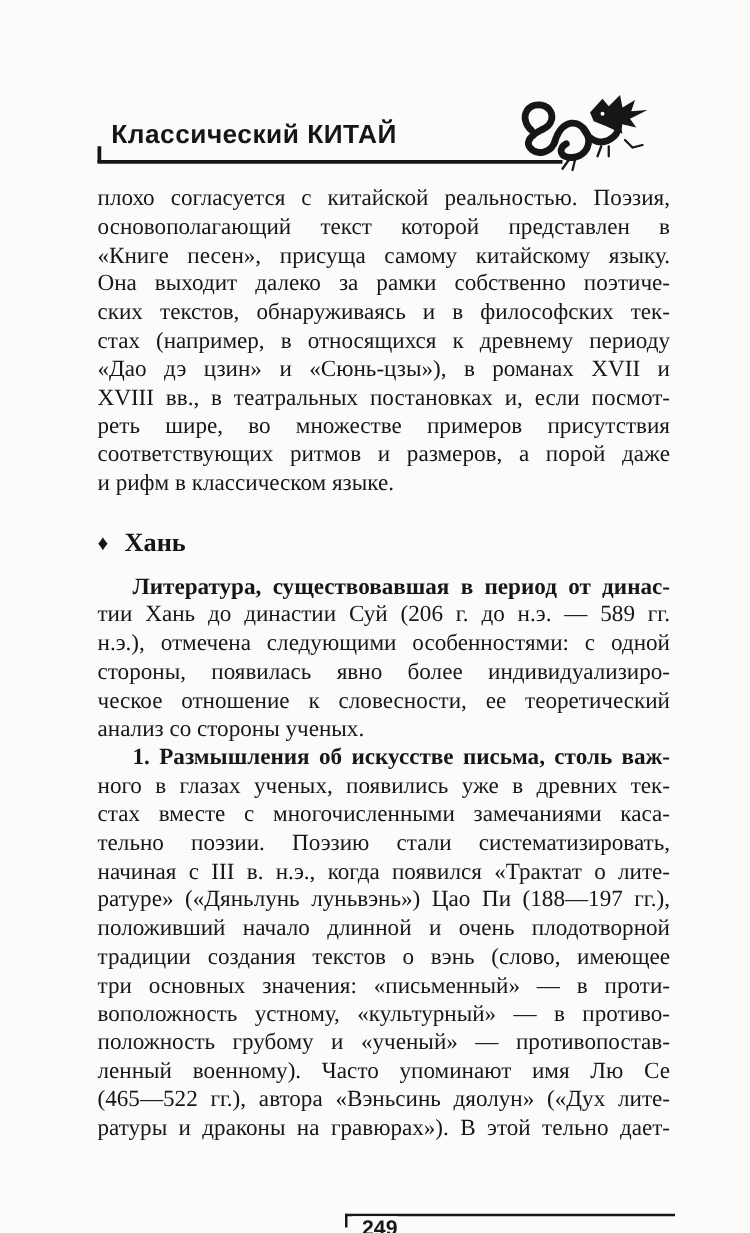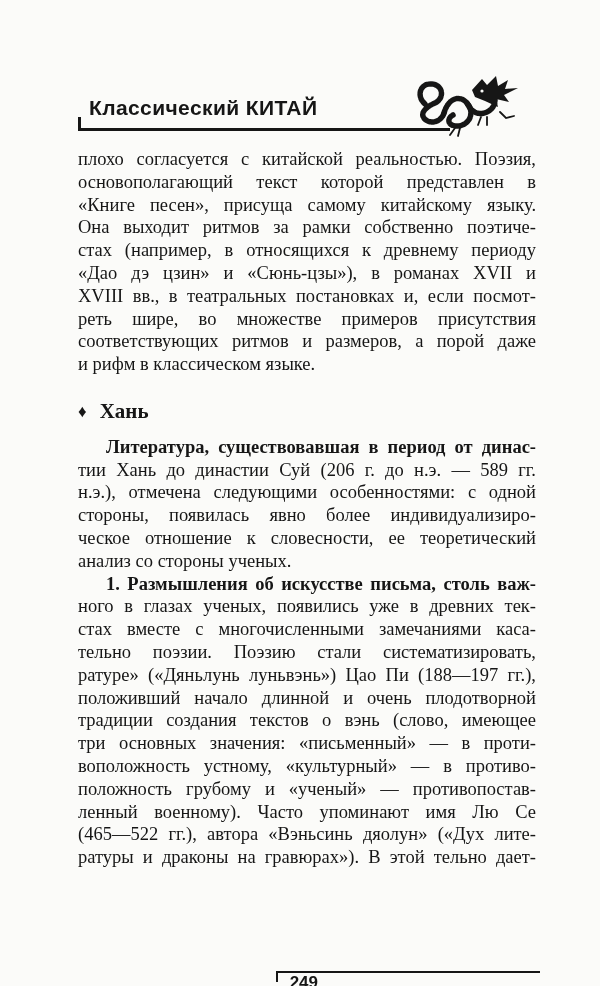--- a/index.html
+++ b/index.html
@@ -103,21 +103,22 @@
       </g>
     </svg>
   </div>
 
   <div class="body-text">
 
     <div class="para endshort">
         <div>плохо согласуется с китайской реальностью. Поэзия,</div>
         <div>основополагающий текст которой представлен в</div>
         <div>«Книге песен», присуща самому китайскому языку.</div>
-        <div>Она выходит ритмов за рамки собственно поэтиче-</div>
+        <div>Она выходит далеко за рамки собственно поэтиче-</div>
+        <div>ских текстов, обнаруживаясь и в философских тек-</div>
         <div>стах (например, в относящихся к древнему периоду</div>
         <div>«Дао дэ цзин» и «Сюнь-цзы»), в романах XVII и</div>
         <div>XVIII вв., в театральных постановках и, если посмот-</div>
         <div>реть шире, во множестве примеров присутствия</div>
         <div>соответствующих ритмов и размеров, а порой даже</div>
         <div>и рифм в классическом языке.</div>
       </div>
 
     <div class="section-heading">
       <span class="diamond">♦</span>
@@ -131,20 +132,21 @@
         <div>стороны, появилась явно более индивидуализиро-</div>
         <div>ческое отношение к словесности, ее теоретический</div>
         <div>анализ со стороны ученых.</div>
       </div>
 
     <div class="para indent">
         <div>1. Размышления об искусстве письма, столь важ-</div>
         <div>ного в глазах ученых, появились уже в древних тек-</div>
         <div>стах вместе с многочисленными замечаниями каса-</div>
         <div>тельно поэзии. Поэзию стали систематизировать,</div>
+        <div>начиная с III в. н.э., когда появился «Трактат о лите-</div>
         <div>ратуре» («Дяньлунь луньвэнь») Цао Пи (188—197 гг.),</div>
         <div>положивший начало длинной и очень плодотворной</div>
         <div>традиции создания текстов о вэнь (слово, имеющее</div>
         <div>три основных значения: «письменный» — в проти-</div>
         <div>воположность устному, «культурный» — в противо-</div>
         <div>положность грубому и «ученый» — противопостав-</div>
         <div>ленный военному). Часто упоминают имя Лю Се</div>
         <div>(465—522 гг.), автора «Вэньсинь дяолун» («Дух лите-</div>
         <div>ратуры и драконы на гравюрах»). В этой тельно дает-</div>
       </div>

